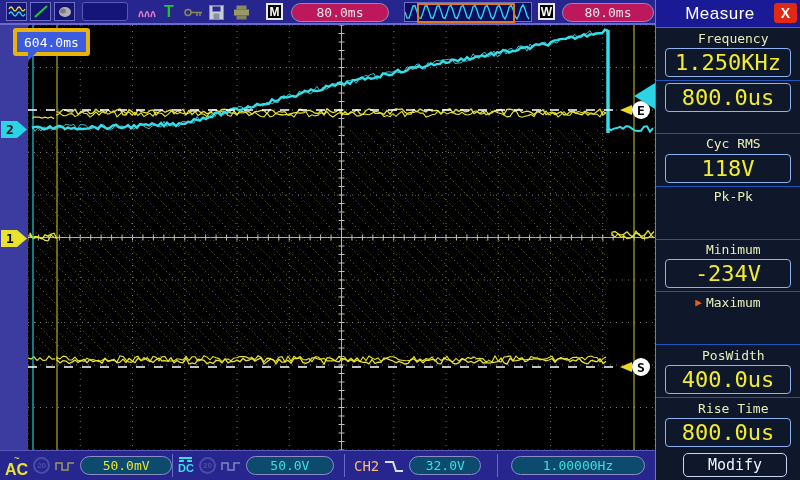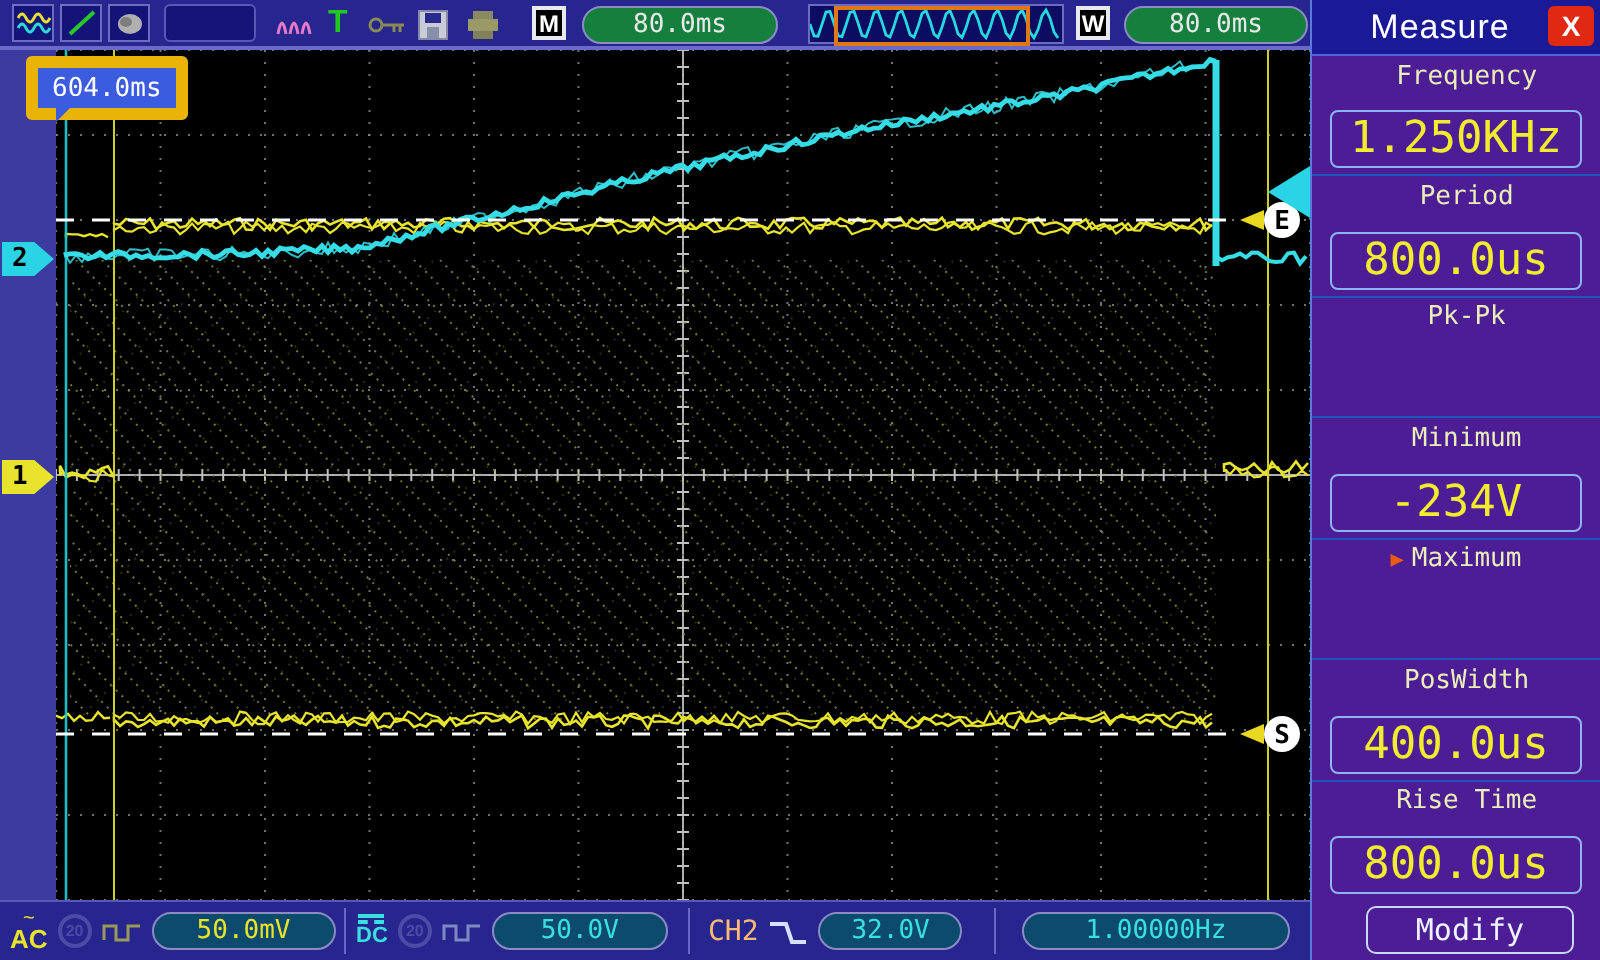--- a/index.html
+++ b/index.html
@@ -4,50 +4,50 @@
 <style>
   html,body{margin:0;padding:0;background:#111;}
   .scope{position:relative;width:800px;height:480px;background:#26268e;font-family:"Liberation Sans",sans-serif;overflow:hidden;}
   
   .topbar{position:absolute;left:0;top:0;width:655px;height:25px;background:#26268e;border-bottom:2px solid #6a6ac8;box-sizing:border-box;}
   .tb-box{position:absolute;top:2px;width:21px;height:19px;background:#131378;border:1px solid #6d6dc0;box-sizing:border-box;display:flex;align-items:center;justify-content:center;}
   .tb-empty{position:absolute;top:2px;left:82px;width:46px;height:19px;background:#141479;border:1px solid #5858b8;border-radius:3px;box-sizing:border-box;}
   .tb-glyph{position:absolute;top:1px;height:22px;display:flex;align-items:center;}
   .t-glyph{color:#22c822;font-weight:bold;font-size:16px;}
   .badge{position:absolute;top:3px;width:17px;height:17px;background:#000;border:2px solid #e8e8f0;color:#fff;font-weight:bold;font-size:12px;display:flex;align-items:center;justify-content:center;box-sizing:border-box;}
-  .oval{position:absolute;top:3px;height:19px;background:#15803d;border:1px solid #8c8cc4;border-radius:10px;color:#e8e8e8;font-size:13px;font-family:"DejaVu Sans Mono",monospace;display:flex;align-items:center;justify-content:center;box-sizing:border-box;}
+  .oval{position:absolute;top:3px;height:19px;background:#be185d;border:1px solid #8c8cc4;border-radius:10px;color:#e8e8e8;font-size:13px;font-family:"DejaVu Sans Mono",monospace;display:flex;align-items:center;justify-content:center;box-sizing:border-box;}
   .preview{position:absolute;left:404px;top:2px;width:128px;height:20px;background:#0c0c60;border:1px solid #6d6dc0;box-sizing:border-box;}
   .pv-sel{position:absolute;left:12px;top:0;width:94px;height:16px;border:2px solid #e07818;}
   
-  .sidebar{position:absolute;left:655px;top:0;width:145px;height:480px;background:#4c1d95;border-left:1px solid #5a7ae0;box-sizing:border-box;display:flex;flex-direction:column;}
+  .sidebar{position:absolute;left:655px;top:0;width:145px;height:480px;background:#0f172a;border-left:1px solid #5a7ae0;box-sizing:border-box;display:flex;flex-direction:column;}
   .sb-title{height:27px;background:#1a1a97;border-bottom:1px solid #4f63d8;position:relative;display:flex;align-items:center;justify-content:center;flex:none;}
   .sb-title-text{color:#fff;font-size:17px;letter-spacing:.5px;margin-right:16px;}
   .closeX{position:absolute;right:3px;top:3px;width:23px;height:20px;background:#e02812;color:#fff;font-weight:bold;font-size:14px;display:flex;align-items:center;justify-content:center;border-radius:3px;}
   .sb-body{flex:1;display:flex;flex-direction:column;}
   .mitem{flex:1;display:flex;flex-direction:column;justify-content:space-between;padding:2px 0 3px;border-bottom:1px solid #2254be;box-sizing:border-box;}
   .mlabel{display:flex;align-items:center;justify-content:center;gap:4px;color:#e9eeb8;font-family:"DejaVu Sans Mono",monospace;font-size:13px;height:16px;}
   .selarrow{color:#f05a14;font-size:11px;}
   .mvalue{margin:0 9px;height:27px;border:1px solid #8fb2f0;border-radius:4px;display:flex;align-items:center;justify-content:center;color:#f2ec2e;font-family:"DejaVu Sans Mono",monospace;font-size:22px;white-space:nowrap;}
   .modify-row{height:30px;display:flex;align-items:center;justify-content:center;flex:none;margin-left:14px;}
   .modify-btn{width:102px;height:22px;border:1px solid #c9d6f6;border-radius:5px;color:#eef4ff;font-family:"DejaVu Sans Mono",monospace;font-size:15px;display:flex;align-items:center;justify-content:center;}
   
   .leftstrip{position:absolute;left:0;top:25px;width:28px;height:425px;background:#3c3ca0;}
   .plot{position:absolute;left:28px;top:25px;width:627px;height:425px;background:#000;}
   .pennant{position:absolute;left:1px;width:26px;height:17px;color:#000;font-family:"DejaVu Sans Mono",monospace;font-weight:bold;font-size:13px;display:flex;align-items:center;padding-left:5px;box-sizing:border-box;clip-path:polygon(0 0,62% 0,100% 50%,62% 100%,0 100%);}
   .pen2{top:96px;background:#2ad4e4;}
   .pen1{top:205px;background:#e8e32c;}
-  .ttag{position:absolute;left:13px;top:28px;height:20px;padding:0 7px;background:#3c5ce0;border:6px solid #eab308;border-radius:3px;color:#fff;font-size:13px;font-family:"DejaVu Sans Mono",monospace;display:flex;align-items:center;z-index:5;}
+  .ttag{position:absolute;left:13px;top:28px;height:20px;padding:0 7px;background:#3c5ce0;border:4px solid #eab308;border-radius:3px;color:#fff;font-size:13px;font-family:"DejaVu Sans Mono",monospace;display:flex;align-items:center;z-index:5;}
   .ttag-tail{position:absolute;left:28px;top:48px;width:0;height:0;border-top:13px solid #3c5ce0;border-right:13px solid transparent;z-index:5;}
   
   .bottombar{position:absolute;left:0;top:450px;width:655px;height:30px;background:#26268e;border-top:1px solid #5858b8;box-sizing:border-box;}
   .bb{position:absolute;top:0;height:29px;display:flex;align-items:center;gap:5px;}
   .bb-sep{position:absolute;top:3px;width:1px;height:23px;background:#6868c8;}
   .coup{display:flex;flex-direction:column;align-items:center;line-height:1;}
   .ac-tilde{color:#e8e32c;font-size:10px;height:8px;}
-  .ac-txt{color:#e8e32c;font-weight:bold;font-size:13px;}
+  .ac-txt{color:#e8e32c;font-weight:bold;font-size:16px;}
   .dc-solid{width:13px;height:2px;background:#3ae0e0;margin-bottom:1px;}
   .dc-dash{width:13px;border-top:2px dashed #3ae0e0;margin-bottom:1px;}
   .dc-txt{color:#3ae0e0;font-weight:bold;font-size:11px;}
   .bw{width:17px;height:17px;border-radius:50%;border:2px solid #4c4ca6;color:#4c4ca6;font-size:8px;font-weight:bold;display:flex;align-items:center;justify-content:center;box-sizing:border-box;}
   .oval-sm{height:19px;background:#0c4a6e;border:1px solid #8c8cc4;border-radius:10px;font-family:"DejaVu Sans Mono",monospace;font-size:13px;display:flex;align-items:center;justify-content:center;box-sizing:border-box;}
   .yel{color:#e8e32c;} .cya{color:#3ae0e0;}
   .trig-src{color:#fdba74;font-family:"DejaVu Sans Mono",monospace;font-size:14px;}
 </style>
 </head>
 <body>
@@ -414,25 +414,28 @@
     </div>
     <div class="sb-body">
       <div class="mitem">
         <div class="mlabel">
             <span class="selarrow" style="visibility: hidden;">▶</span>
             <span>Frequency</span>
           </div>
         <div class="mvalue">1.250KHz</div>
       </div>
       <div class="mitem">
+        <div class="mvalue">800.0us</div>
+      </div>
+      <div class="mitem">
         <div class="mlabel">
             <span class="selarrow" style="visibility: hidden;">▶</span>
-            <span>Period</span>
-          </div>
-        <div class="mvalue">800.0us</div>
+            <span>Cyc RMS</span>
+          </div>
+        <div class="mvalue">118V</div>
       </div>
       <div class="mitem">
         <div class="mlabel">
             <span class="selarrow" style="visibility: hidden;">▶</span>
             <span>Pk-Pk</span>
           </div>
       </div>
       <div class="mitem">
         <div class="mlabel">
             <span class="selarrow" style="visibility: hidden;">▶</span>

